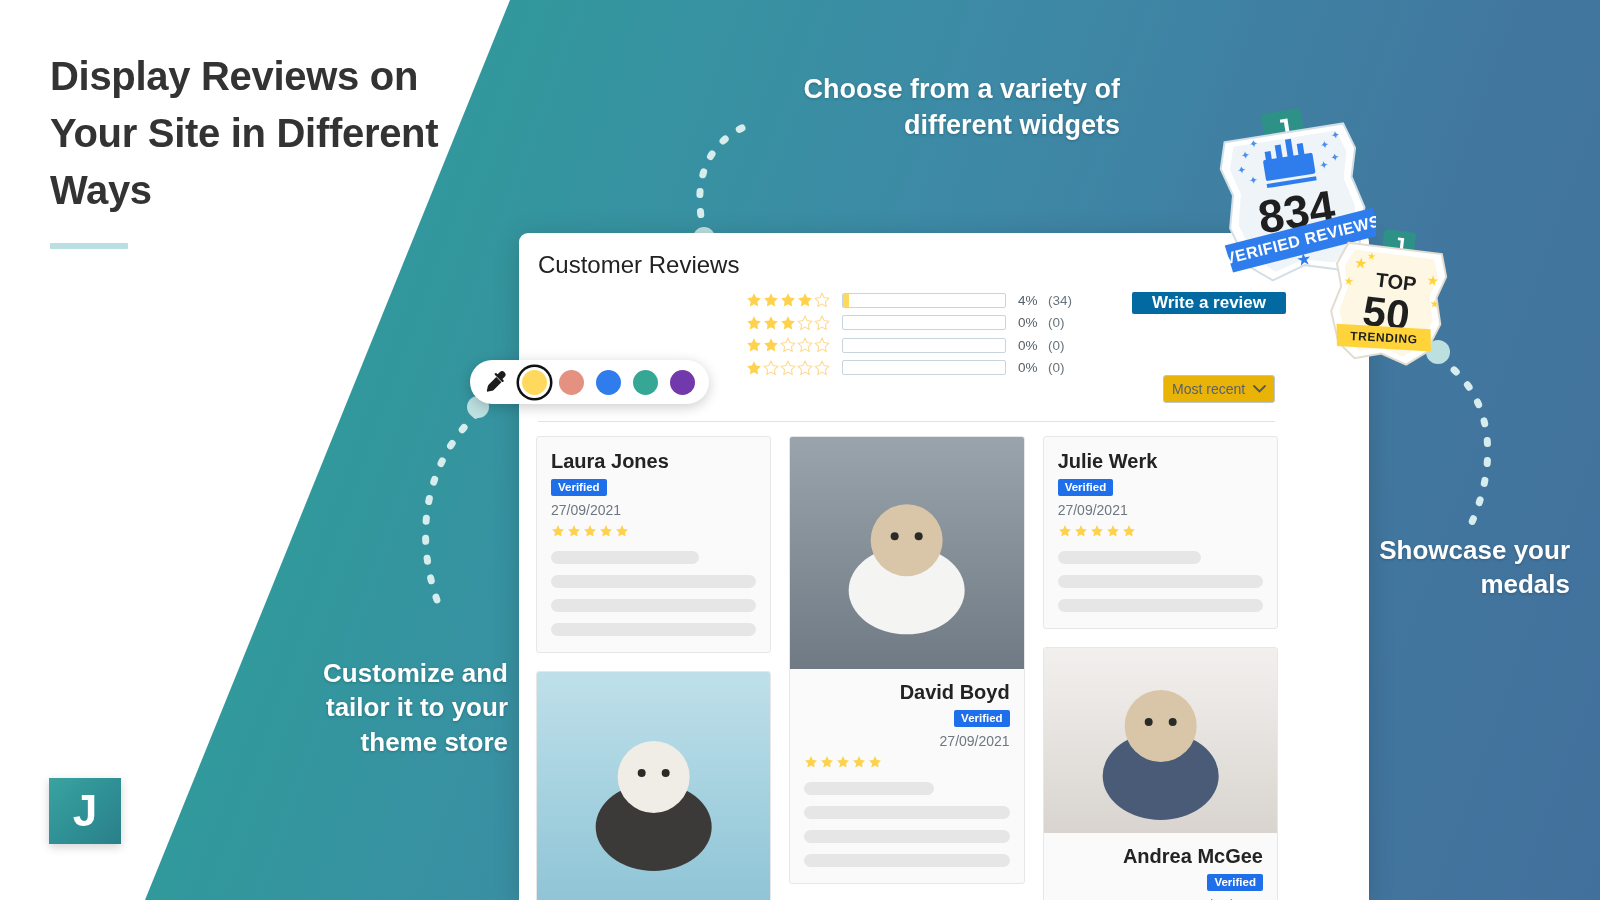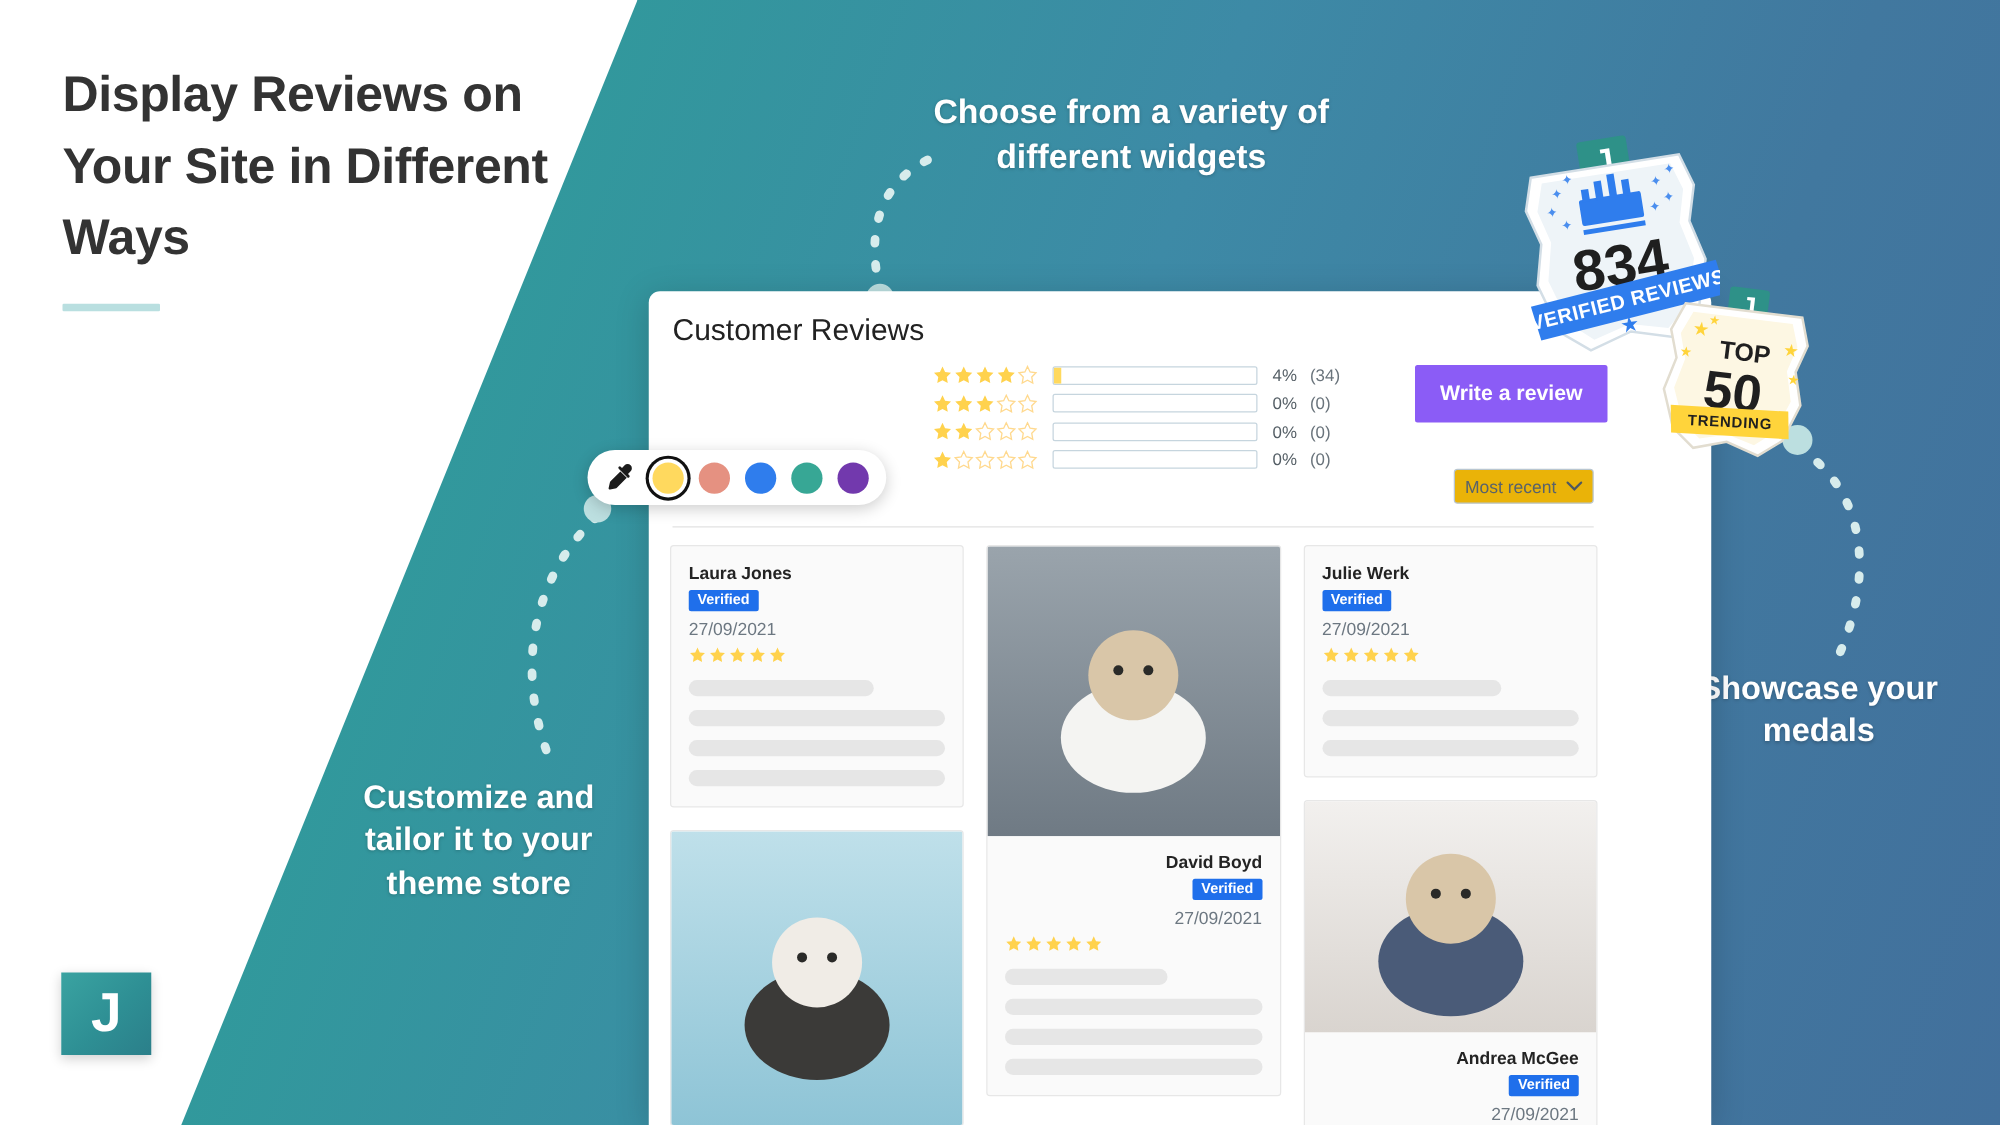--- a/index.html
+++ b/index.html
@@ -39,25 +39,25 @@
     width: 72px; height: 66px;
     background: linear-gradient(135deg, #3aa3a1 0%, #2e8f94 55%, #2b7f8a 100%);
     color: #ffffff; font-size: 44px; font-weight: bold;
     display: flex; align-items: center; justify-content: center;
     line-height: 1; box-shadow: 0 3px 9px rgba(0,0,0,0.18);
   }
 
   
   .callout {
     position: absolute; color: #ffffff; font-weight: bold;
-    text-align: center; line-height: 1.32;
+    text-align: right; line-height: 1.32;
     text-shadow: 0 1px 3px rgba(0,0,0,0.22);
   }
   #callout-widgets { left: 690px; top: 72px; width: 430px; font-size: 27px; }
-  #callout-customize { left: 258px; top: 620px; width: 250px; font-size: 26px; }
+  #callout-customize { left: 258px; top: 656px; width: 250px; font-size: 26px; }
   #callout-medals { left: 1340px; top: 533px; width: 230px; font-size: 26px; }
 
   
   .curve { position: absolute; overflow: visible; }
   .curve path {
     fill: none; stroke: #d7ecec; stroke-width: 7;
     stroke-linecap: round; stroke-dasharray: 3 17;
   }
   .curve circle { fill: #bcdfe0; }
 
@@ -100,23 +100,23 @@
     width: 164px; height: 15px; border: 1px solid #c6d5de;
     border-radius: 2px; background: #ffffff; overflow: hidden; margin-left: 4px;
   }
   .bd-fill { height: 100%; background: #ffd95e; }
   .bd-pct { width: 42px; text-align: left; padding-left: 12px; font-size: 13.5px; color: #555f66; }
   .bd-count { font-size: 13.5px; color: #6a747c; }
 
   
   #write-review-btn {
     position: absolute; left: 613px; top: 59px;
-    background: #8b5cf6; color: #ffffff;
+    background: #0369a1; color: #ffffff;
     font-size: 17px; font-weight: bold;
-    padding: 13px 20px; border: none; border-radius: 2px;
+    padding: 1px 20px; border: none; border-radius: 2px;
     cursor: pointer; white-space: nowrap;
   }
 
   
   #sort-select {
     position: absolute; left: 644px; top: 142px;
     width: 112px; height: 28px;
     border: 1px solid #b9c6d0; border-radius: 3px; background: #eab308;
     display: flex; align-items: center; justify-content: space-between;
     padding: 0 8px; font-size: 14px; color: #58626b; cursor: pointer;
@@ -133,21 +133,21 @@
     position: absolute; left: 17px; top: 203px;
     width: 742px; height: 470px;
     display: flex; gap: 18px;
   }
   .grid-col { flex: 1; display: flex; flex-direction: column; gap: 18px; }
 
   .review-card {
     background: #fafafa; border: 1px solid #e7e7e7; border-radius: 3px;
     padding: 13px 14px 16px 14px;
   }
-  .rc-name { font-size: 14px; font-weight: bold; color: #232323; }
+  .rc-name { font-size: 20px; font-weight: bold; color: #232323; }
   .rc-verified {
     display: inline-block; margin-top: 6px;
     background: #1f6feb; color: #ffffff;
     font-size: 11.5px; font-weight: bold;
     padding: 2px 7px 3px 7px; border-radius: 2px;
   }
   .rc-date { margin-top: 6px; font-size: 14px; color: #6c7781; }
   .rc-stars { margin-top: 6px; display: flex; gap: 2px; }
   .rc-stars .star { width: 14px; height: 14px; }
   .rc-lines { margin-top: 13px; display: flex; flex-direction: column; gap: 11px; }

